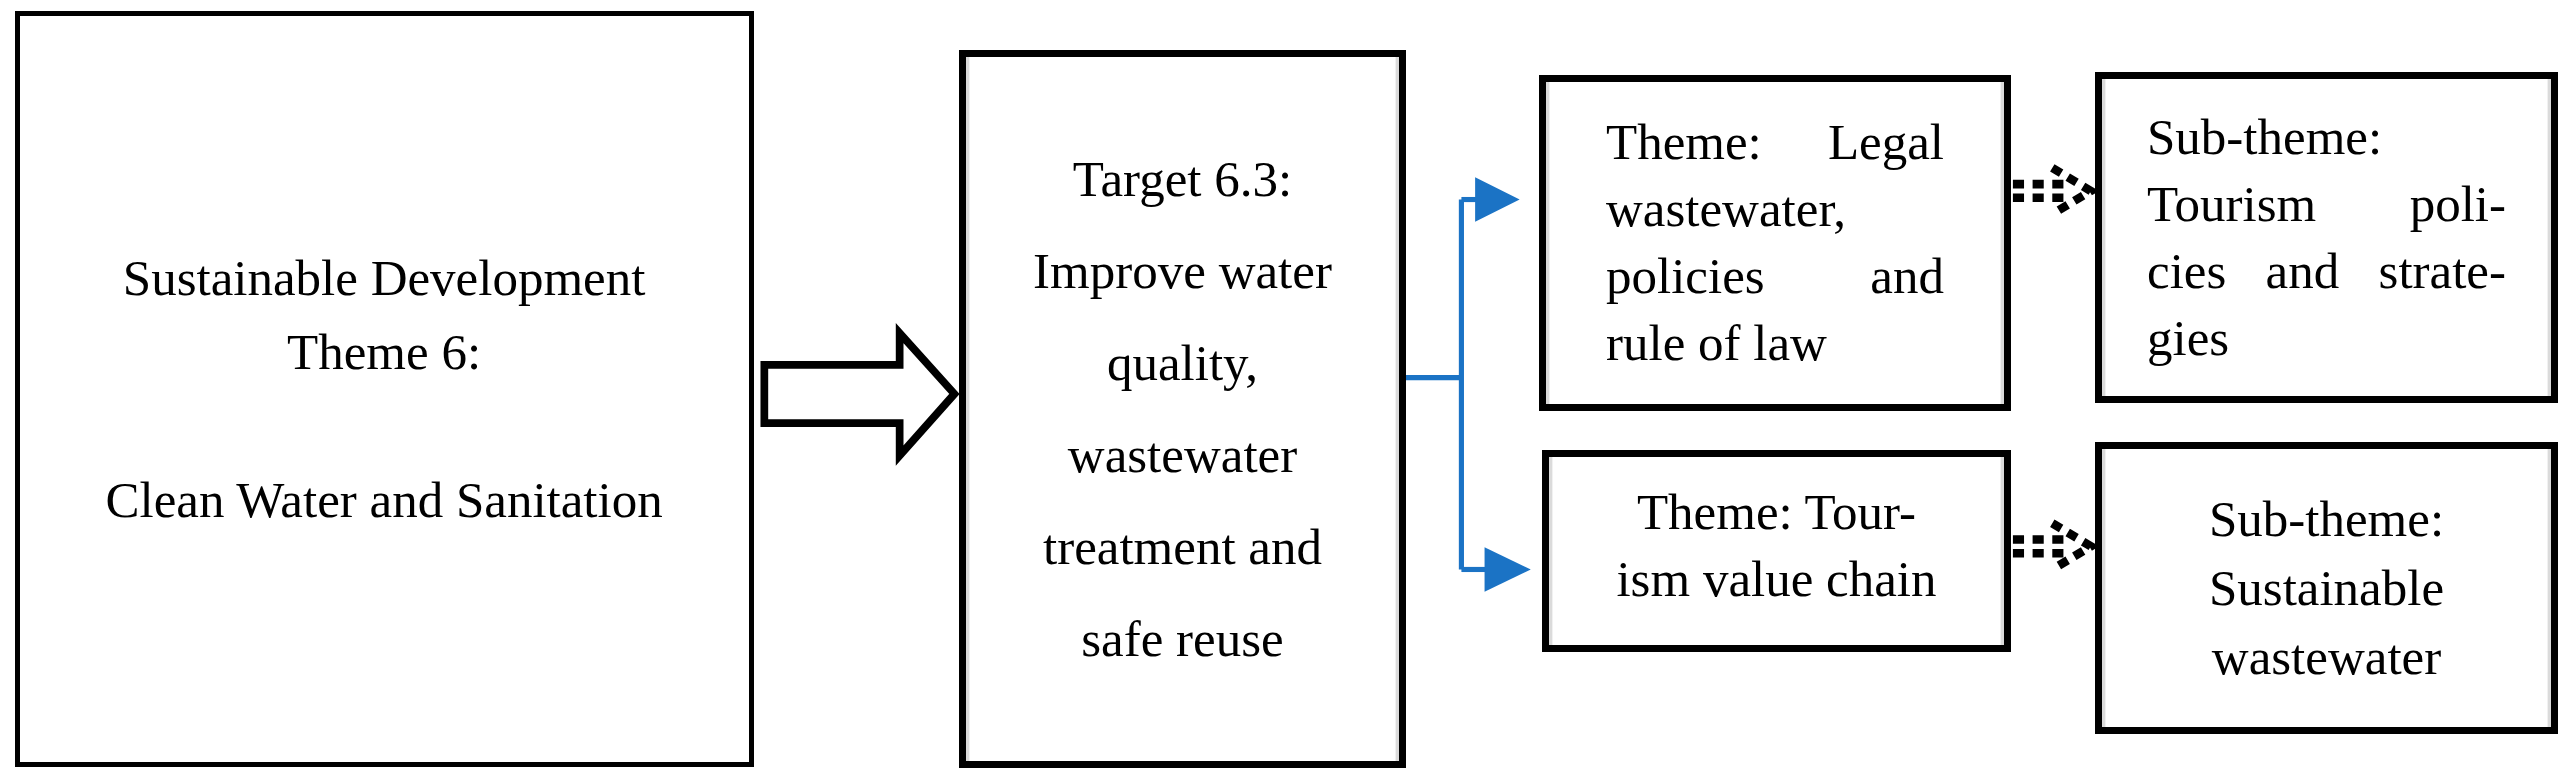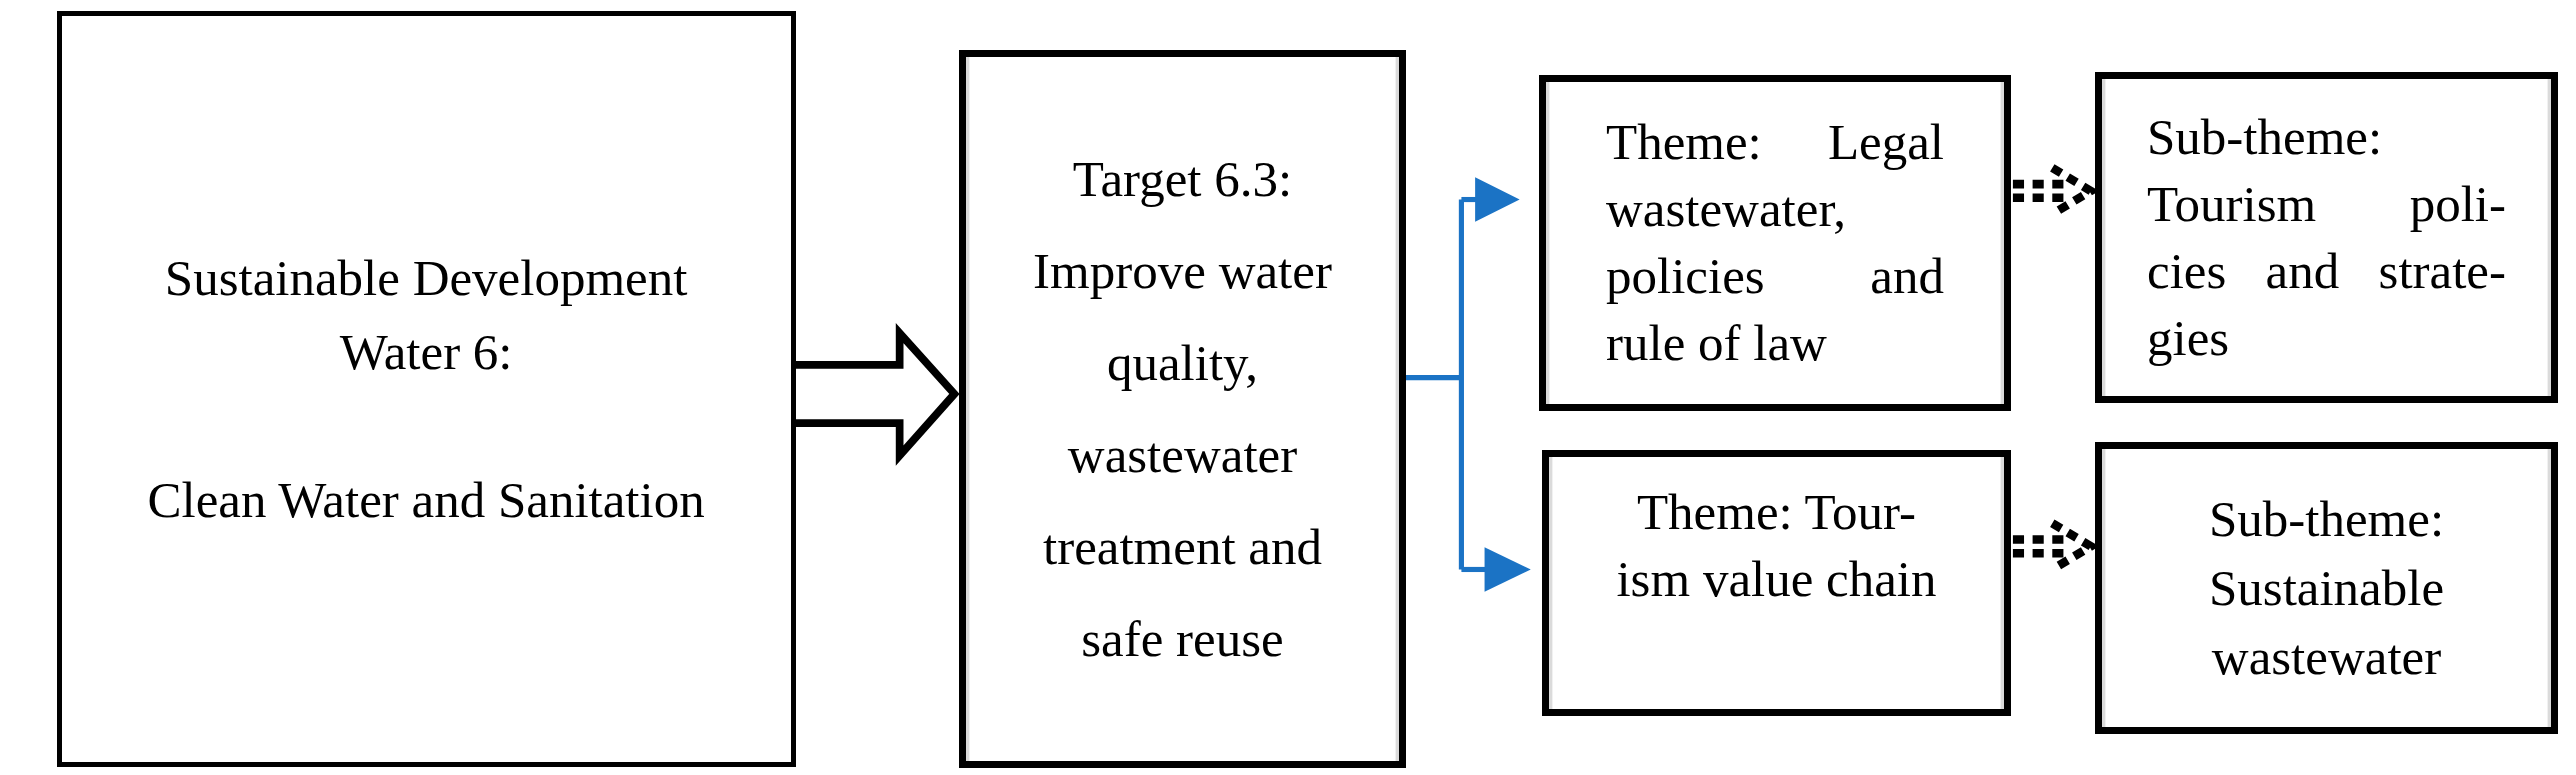--- a/index.html
+++ b/index.html
@@ -41,38 +41,37 @@
     font-size: 51px;
     line-height: 67px;
     min-height: 67px;
     white-space: nowrap;
   }
   
   .box-sdg {
     left: 14.6px; top: 11px; width: 739px; height: 756px;
     border-width: 5.1px;
     text-align: center;
-    margin-left: 42px;
   }
   .box-sdg .line { line-height: 74px; min-height: 74px; }
   
   .box-target {
     left: 959px; top: 50px; width: 447px; height: 718px;
     text-align: center;
   }
   .box-target .line { line-height: 92px; min-height: 92px; }
   
   .box-theme1 {
     left: 1539px; top: 75px; width: 472px; height: 336px;
     padding: 0 60px;
     text-align: left;
   }
   
   .box-theme2 {
-    left: 1542px; top: 450px; width: 469px; height: 266px;
+    left: 1542px; top: 450px; width: 469px; height: 202px;
     justify-content: flex-start;
     padding-top: 22px;
     text-align: center;
   }
   
   .box-sub1 {
     left: 2095px; top: 72px; width: 463px; height: 331px;
     padding: 0 45px;
     text-align: left;
   }
@@ -120,21 +119,21 @@
 
     <g stroke="#000000" fill="none">
       <path d="M2350 630 H2416" stroke-width="10" stroke-dasharray="13 10"></path>
       <path d="M2350 646 H2416" stroke-width="10" stroke-dasharray="13 10"></path>
       <path d="M2396 611 L2441 638 L2396 665" stroke-width="10" stroke-dasharray="12 9"></path>
     </g>
   </svg>
 
   <div class="box box-sdg">
     <div class="line">Sustainable Development</div>
-    <div class="line">Water 6:</div>
+    <div class="line">Theme 6:</div>
     <div class="line"></div>
     <div class="line">Clean Water and Sanitation</div>
   </div>
 
   <div class="box box-target shadowed">
     <div class="line">Target 6.3:</div>
     <div class="line">Improve water</div>
     <div class="line">quality,</div>
     <div class="line">wastewater</div>
     <div class="line">treatment and</div>

